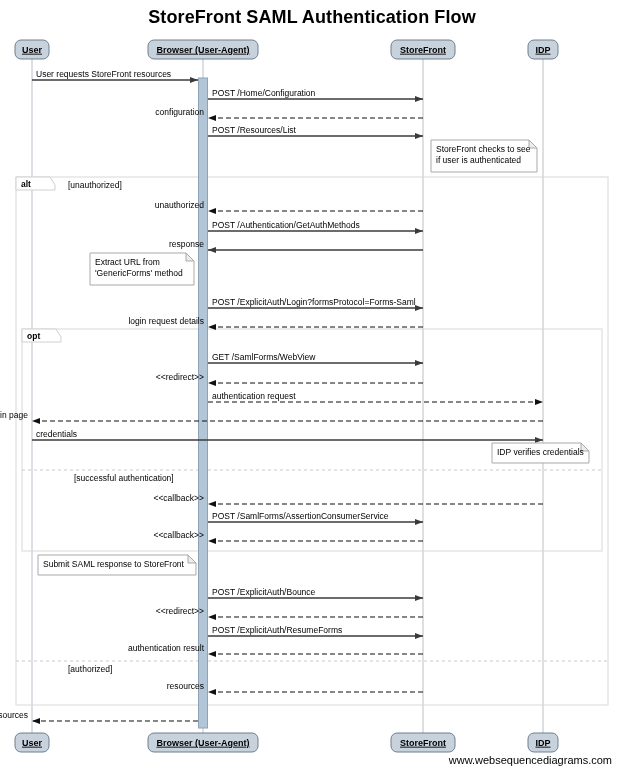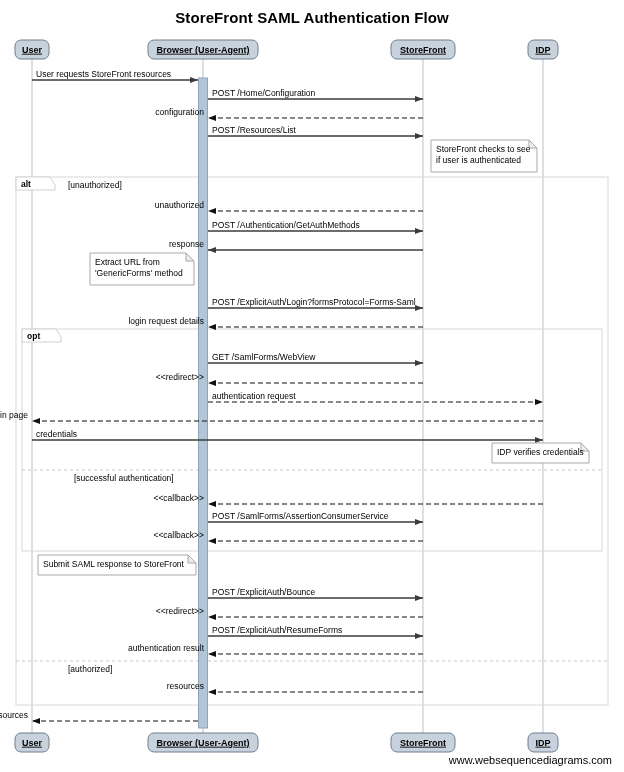--- a/index.html
+++ b/index.html
@@ -6,21 +6,21 @@
   body{
     width:624px;height:772px;
     background:#ffffff;
     font-family:"Liberation Sans", sans-serif;
     overflow:hidden;
   }
   #diagram-root{position:relative;width:624px;height:772px;}
   .title{
     position:absolute;top:0;left:0;width:624px;height:34px;
     display:flex;align-items:center;justify-content:center;
-    font-size:15px;font-weight:bold;color:#000;
+    font-size:18px;font-weight:bold;color:#000;
     letter-spacing:0.1px;
   }
   svg#canvas{position:absolute;top:0;left:0;}
   text{font-family:"Liberation Sans", sans-serif;fill:#000;}
   .actor-box{fill:#c7d2dd;stroke:#6f7f8f;stroke-width:1;}
   .actor-label{font-size:9px;font-weight:bold;text-anchor:middle;text-decoration:underline;}
   .lifeline{stroke:#b9c0c7;stroke-width:1;}
   .activation{fill:#b3c6d7;stroke:#8ea3b7;stroke-width:1;}
   .msg-solid{stroke:#3b3b3b;stroke-width:1.4;fill:none;}
   .msg-dashed{stroke:#111;stroke-width:1.2;fill:none;stroke-dasharray:5,3;}

